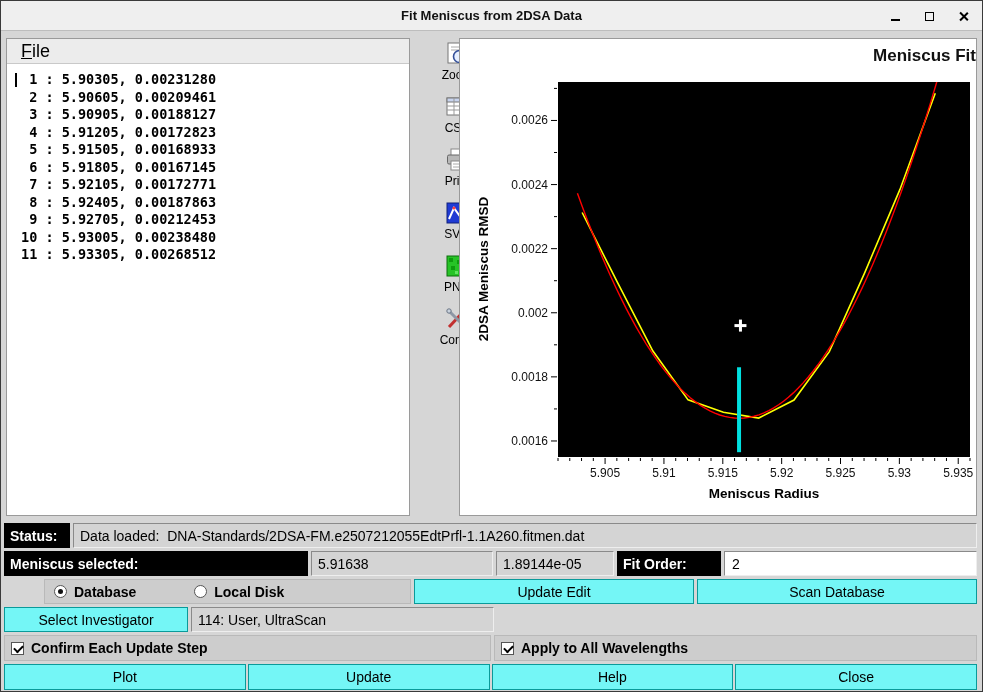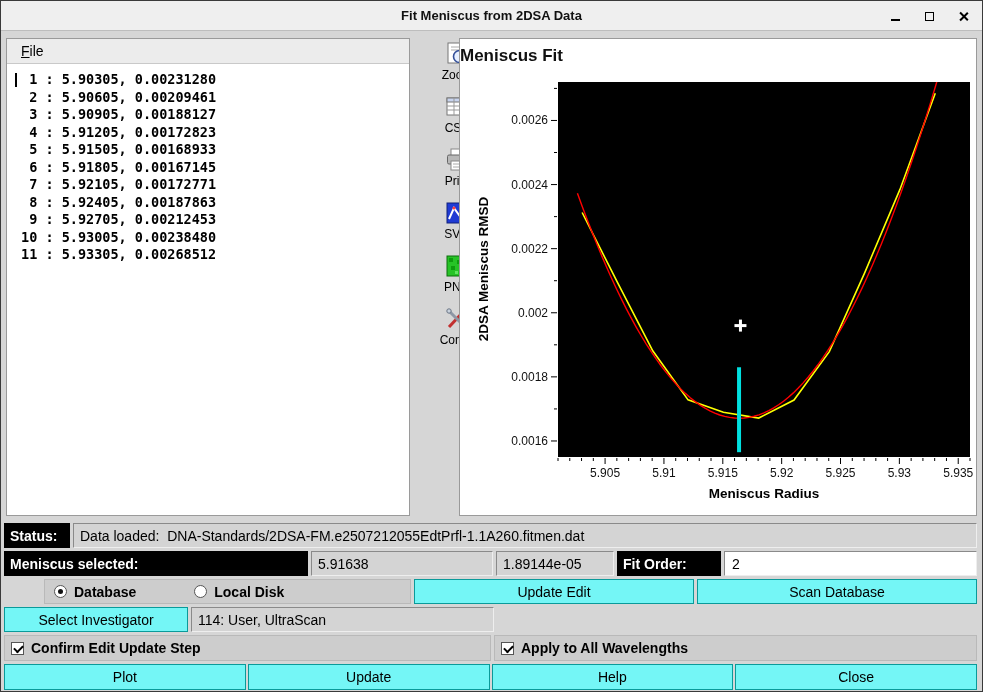--- a/index.html
+++ b/index.html
@@ -15,35 +15,35 @@
   .glyph-min { width:9px; height:2px; background:#000; margin-top:8px; }
   .glyph-max { width:9px; height:9px; border:1.5px solid #000; }
   .glyph-close { position:relative; width:11px; height:11px; }
   .glyph-close::before, .glyph-close::after { content:''; position:absolute; left:5px; top:0; width:1.6px; height:11px; background:#000; }
   .glyph-close::before { transform:rotate(45deg); }
   .glyph-close::after { transform:rotate(-45deg); }
 
   
   .left-panel { position:absolute; left:5px; top:37px; width:404px; height:478px; background:#fff; border:1px solid #9a9a9a; }
   .menubar { height:25px; background:#ececec; border-bottom:1px solid #c9c9c9; display:flex; align-items:center; padding-left:8px; }
-  .menu-item { font-size:14px; color:#000; padding:2px 6px; }
+  .menu-item { font-size:18px; color:#000; padding:2px 6px; }
   .menu-item::first-letter { text-decoration:underline; }
   .data-list { position:relative; height:388px; overflow:hidden; }
   .data-list pre { font-family:"DejaVu Sans Mono", monospace; font-weight:bold; font-size:13.5px; line-height:17.5px; color:#000; padding:7px 0 0 14px; white-space:pre; }
   .caret { position:absolute; left:8px; top:9px; width:2px; height:14px; background:#000; }
 
   
   .toolbar { position:absolute; left:433px; top:40px; width:46px; display:flex; flex-direction:column; gap:12px; align-items:center; }
   .tool { display:flex; flex-direction:column; align-items:center; width:46px; cursor:default; }
   .tool svg { display:block; }
   .tool .tool-label { font-size:12px; color:#000; margin-top:1px; }
 
   
   .plot-panel { position:absolute; left:458px; top:37px; width:518px; height:478px; background:#fff; border:1px solid #9a9a9a; }
-  .chart-title { text-align:left; font-weight:bold; font-size:17px; color:#111; padding-top:7px; height:30px; }
+  .chart-title { text-align:right; font-weight:bold; font-size:17px; color:#111; padding-top:7px; height:30px; }
   #chart-svg { position:absolute; left:0; top:31px; }
   .tick-label { font-family:"Liberation Sans", sans-serif; font-size:12px; fill:#111; }
   .axis-label { font-family:"Liberation Sans", sans-serif; font-size:13.5px; font-weight:bold; fill:#000; }
 
   
   .row { position:absolute; left:3px; right:5px; display:flex; gap:3px; }
   .blabel { background:#000; color:#fff; font-weight:bold; font-size:14px; display:flex; align-items:center; padding-left:6px; }
   .sunken { background:#d4d4d4; border:1px solid; border-color:#8a8a8a #eee #eee #8a8a8a; display:flex; align-items:center; padding-left:6px; font-size:14px; color:#000; white-space:pre; overflow:hidden; }
   .white-field { background:#fff; border:1px solid; border-color:#8a8a8a #eee #eee #8a8a8a; display:flex; align-items:center; padding-left:7px; font-size:14px; color:#000; }
   .cyan-btn { background:#74f6f6; border:1px solid #0a9a9a; display:flex; align-items:center; justify-content:center; font-size:14px; color:#000; cursor:default; }
@@ -263,21 +263,21 @@
   </div>
 
   <div class="row" style="top:606px; height:25px;">
     <div class="cyan-btn" style="width:184px; flex:none;">Select Investigator</div>
     <div class="sunken" style="width:303px; flex:none;">114: User, UltraScan</div>
   </div>
 
   <div class="row" style="top:634px; height:26px;">
     <div class="panel" style="width:487px; flex:none; padding-left:6px;">
       <span class="checkbox"></span>
-      <span class="opt-label">Confirm Edit Update Step</span>
+      <span class="opt-label">Confirm Each Update Step</span>
     </div>
     <div class="panel" style="flex:1; padding-left:6px;">
       <span class="checkbox"></span>
       <span class="opt-label">Apply to All Wavelengths</span>
     </div>
   </div>
 
   <div class="row" style="top:663px; height:26px; gap:2px;">
     <div class="cyan-btn" style="flex:1;">Plot</div>
     <div class="cyan-btn" style="flex:1;">Update</div>

